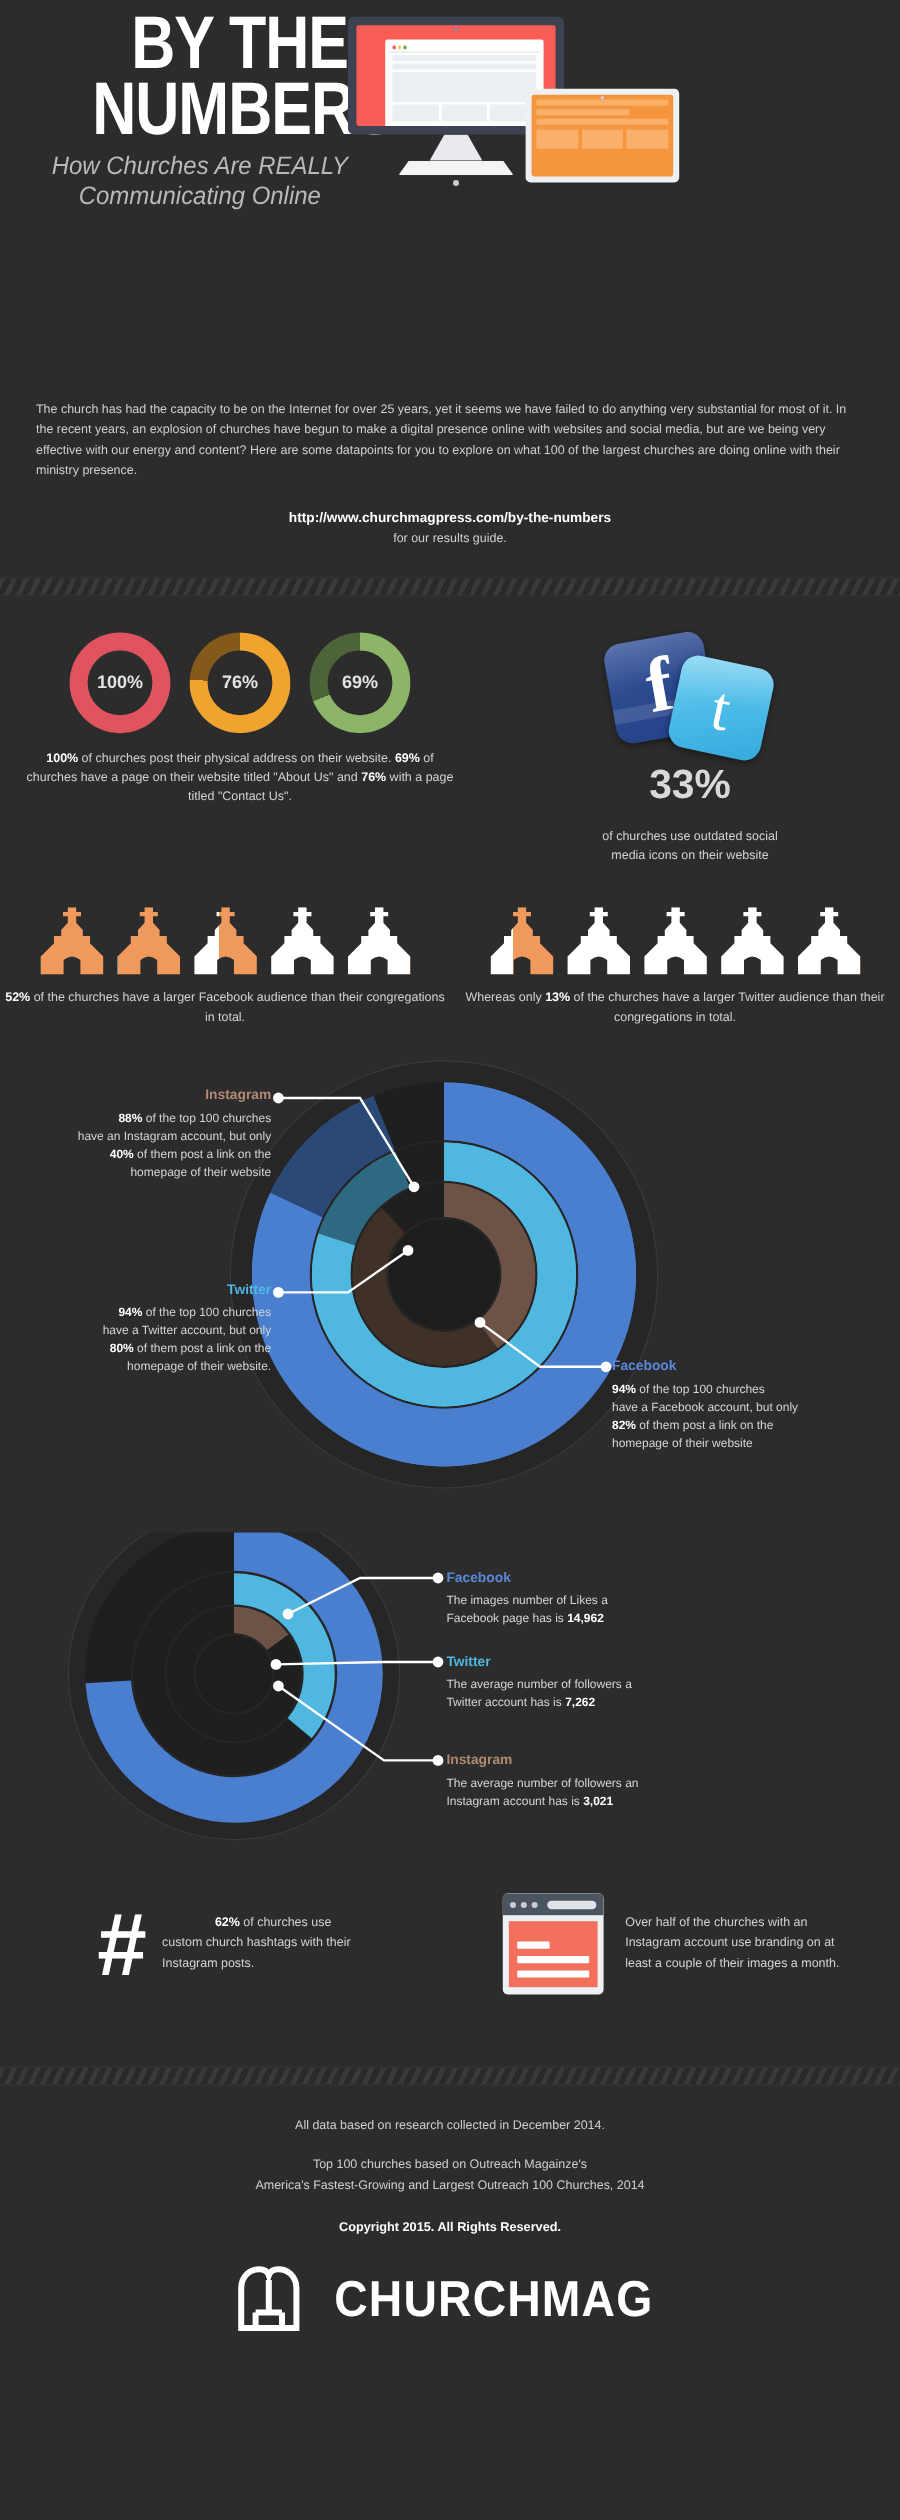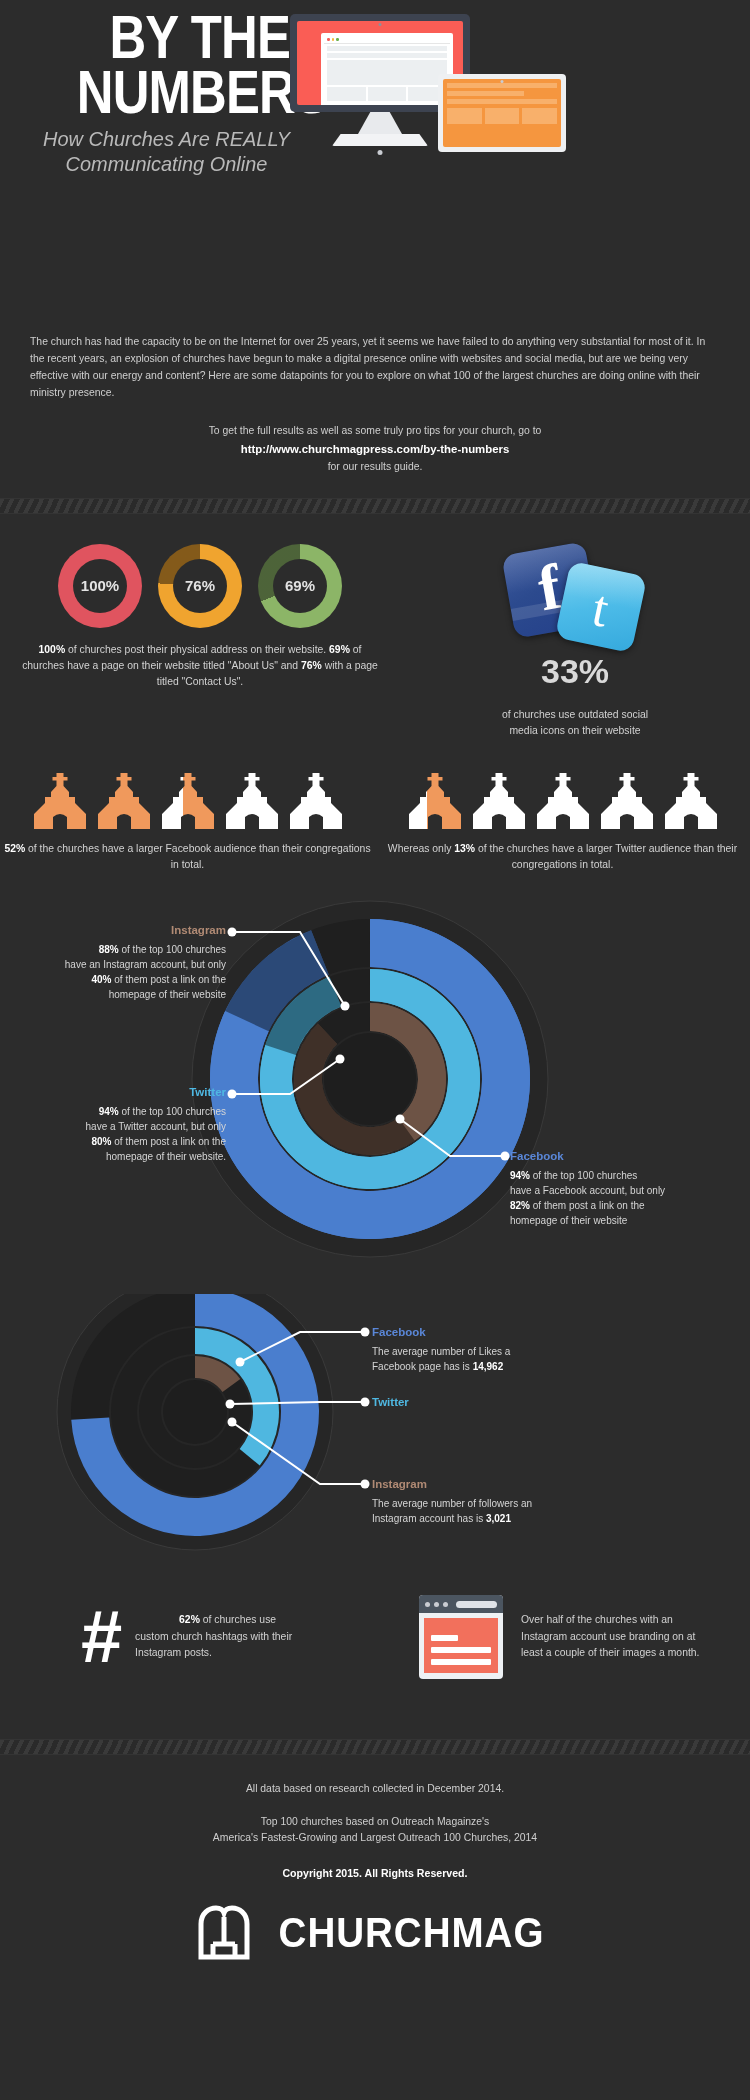--- a/index.html
+++ b/index.html
@@ -200,21 +200,20 @@
               </div>
           </div>
         </div>
       </div>
     </div>
   </div>
 
   <div class="intro">
     <p>The church has had the capacity to be on the Internet for over 25 years, yet it seems we have failed to do anything very substantial for most of it. In the recent years, an explosion of churches have begun to make a digital presence online with websites and social media, but are we being very effective with our energy and content? Here are some datapoints for you to explore on what 100 of the largest churches are doing online with their ministry presence.</p>
     <div class="cta">
-      <div>To get the full results as well as some truly pro tips for your church, go to</div>
       <div class="url">http://www.churchmagpress.com/by-the-numbers</div>
       <div>for our results guide.</div>
     </div>
   </div>
 
   <div style="height:22px"></div>
   <div class="hatch"></div>
 
   <div class="sec-donuts">
     <div class="donut-col">
@@ -437,26 +436,30 @@
           <circle cx="240" cy="68" r="4.5"></circle>
           <circle cx="365" cy="108" r="4.5"></circle>
           <circle cx="230" cy="110" r="4.5"></circle>
           <circle cx="365" cy="190" r="4.5"></circle>
           <circle cx="232" cy="128" r="4.5"></circle>
         </g>
     </svg>
     <div class="label-blk" style="left:372px;top:30px;width:230px;text-align:left;">
       <div class="hd" id="c2-hd-0" style="color: rgb(90, 135, 216);">Facebook</div>
       <div id="c2-tx-0">
-          <div>The average number of Likes a</div>
+          <div>The images number of Likes a</div>
           <div>Facebook page has is <b>14,962</b></div>
         </div>
     </div>
     <div class="label-blk" style="left:372px;top:100px;width:230px;text-align:left;">
       <div class="hd" id="c2-hd-1" style="color: rgb(79, 184, 226);">Twitter</div>
+      <div id="c2-tx-1">
+          <div>The average number of followers a</div>
+          <div>Twitter account has is <b>7,262</b></div>
+        </div>
     </div>
     <div class="label-blk" style="left:372px;top:182px;width:240px;text-align:left;">
       <div class="hd" id="c2-hd-2" style="color: rgb(176, 138, 116);">Instagram</div>
       <div id="c2-tx-2">
           <div>The average number of followers an</div>
           <div>Instagram account has is <b>3,021</b></div>
         </div>
     </div>
   </div>
 

